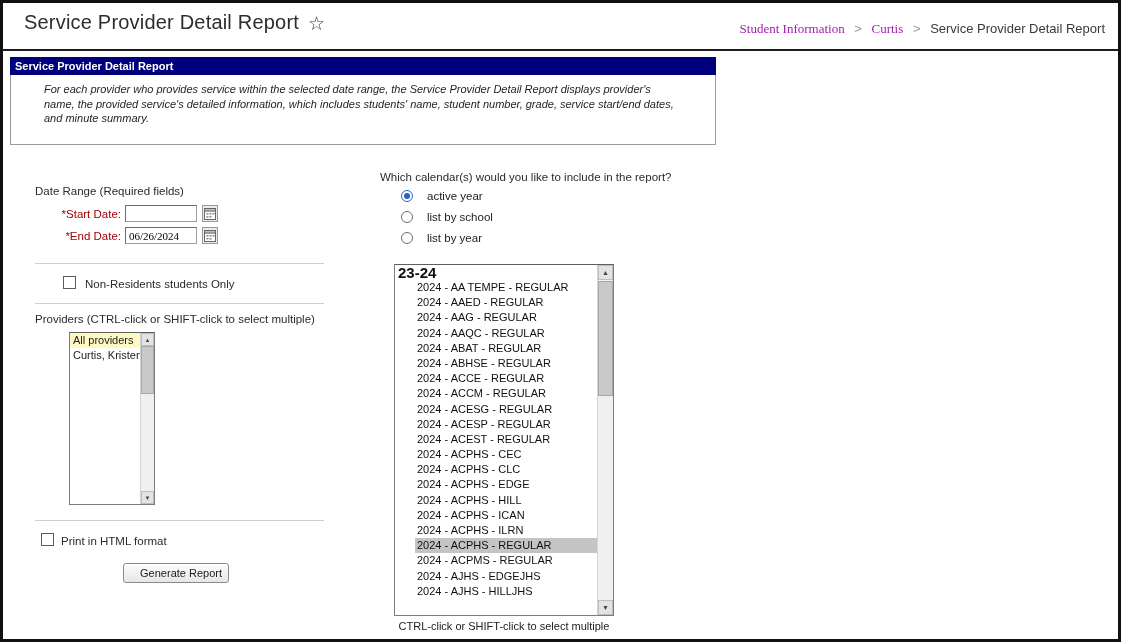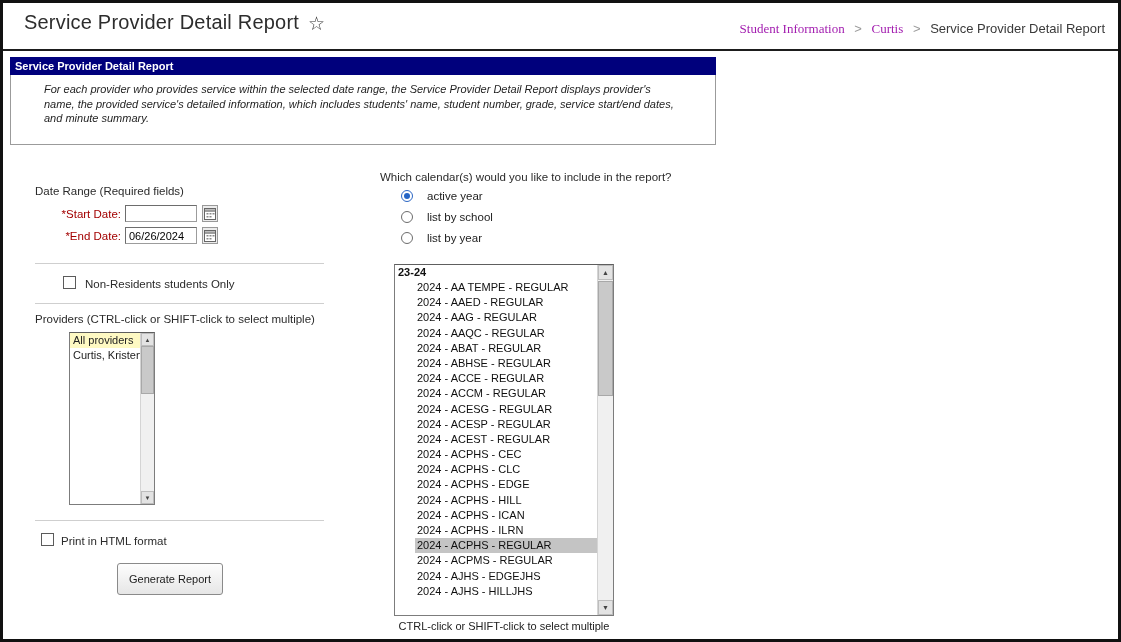--- a/index.html
+++ b/index.html
@@ -23,21 +23,21 @@
             box-sizing:border-box;background:#fff;font-style:italic;}
   .desc-text{margin:7px 0 0 33px;width:630px;font-size:11px;line-height:1.34;color:#1e1e1e;}
 
   .lbl{position:absolute;font-size:11.5px;color:#2b2b2b;white-space:nowrap;}
   .hr{position:absolute;left:32px;width:289px;height:1px;background:#cfcfcf;}
 
   
   .field-label{position:absolute;left:30px;width:88px;text-align:right;font-size:11.5px;color:#a30000;white-space:nowrap;}
   .date-input{position:absolute;left:122px;width:72px;height:17px;box-sizing:border-box;font-size:11px;
               border:1px solid #9c9c9c;border-top-color:#6d6d6d;border-left-color:#6d6d6d;padding:1px 3px;
-              font-family:Liberation Sans, sans-serif;}
+              font-family:Liberation Serif, serif;}
   .cal-btn{position:absolute;left:199px;width:16px;height:17px;padding:1px 1px;border:1px solid #999;
            background:#ececec;cursor:pointer;box-sizing:border-box;line-height:0;}
 
   
   .cb{position:absolute;width:13px;height:13px;border:1px solid #5b5b5b;background:#fff;box-sizing:border-box;cursor:pointer;}
 
   
   .providers-box{position:absolute;left:66px;top:329px;width:86px;height:173px;box-sizing:border-box;
                  border:1px solid #7c7c7c;border-top-color:#5e5e5e;background:#fff;overflow:hidden;}
   .providers-list{position:absolute;left:0;top:0;right:13px;bottom:0;overflow:hidden;}
@@ -48,35 +48,35 @@
   .sb{position:absolute;top:0;right:0;bottom:0;background:#f0f0f0;border-left:1px solid #d4d4d4;}
   .sb13{width:13px;} .sb15{width:15px;}
   .sb-up,.sb-down{position:absolute;left:0;right:0;text-align:center;color:#444;background:#e3e3e3;
                   border:1px solid #bdbdbd;box-sizing:border-box;cursor:pointer;}
   .sb13 .sb-up,.sb13 .sb-down{height:13px;font-size:6px;line-height:12px;}
   .sb15 .sb-up,.sb15 .sb-down{height:15px;font-size:7px;line-height:14px;}
   .sb-up{top:0;} .sb-down{bottom:0;}
   .sb-thumb{position:absolute;left:0;right:0;background:#c9c9c9;border:1px solid #a8a8a8;box-sizing:border-box;cursor:grab;}
 
   
-  .gen-btn{position:absolute;left:114px;top:560px;width:106px;height:32px;font-size:11px;font-family:inherit;
-           border:1px solid #8a8a8a;border-radius:3px;background:linear-gradient(#fdfdfd,#e6e6e6);cursor:pointer;color:#1b1b1b;}
+  .gen-btn{position:absolute;left:120px;top:560px;width:106px;height:20px;font-size:11px;font-family:inherit;
+           border:1px solid #8a8a8a;border-radius:3px;background:linear-gradient(#fdfdfd,#e6e6e6);cursor:pointer;color:#1b1b1b;text-align:right;}
 
   
   .radio-col{position:absolute;left:398px;top:187px;display:flex;flex-direction:column;gap:9px;}
   .radio-row{display:flex;align-items:center;gap:14px;font-size:11.5px;color:#222;cursor:pointer;}
   .radio{width:12px;height:12px;border:1px solid #6c6c6c;border-radius:50%;background:#fff;position:relative;box-sizing:border-box;flex:0 0 auto;}
   .radio-row.selected .radio{border-color:#2b66c4;}
   .radio-row.selected .radio::after{content:"";position:absolute;inset:2px;border-radius:50%;background:#2464c6;}
 
   
   .cal-box{position:absolute;left:391px;top:261px;width:220px;height:352px;box-sizing:border-box;
            border:1px solid #7c7c7c;border-top-color:#5e5e5e;background:#fff;}
   .cal-list{position:absolute;left:0;top:0;right:15px;bottom:0;overflow:hidden;}
-  .cal-group{font-size:11px;font-weight:bold;height:15px;line-height:15px;padding-left:3px;color:#101010;}
+  .cal-group{font-size:15px;font-weight:bold;height:15px;line-height:15px;padding-left:3px;color:#101010;}
   .cal-item{font-size:11px;height:15.2px;line-height:15.2px;padding-left:22px;white-space:nowrap;color:#101010;cursor:default;}
   .cal-item.selected{background:linear-gradient(to right,#fff 20px,#c4c4c4 20px);}
   .cal-hint{position:absolute;left:391px;top:617px;width:220px;text-align:center;font-size:11px;color:#222;}
 </style>
 </head>
 <body>
 
 <div class="page">
 
   <div class="topbar">

